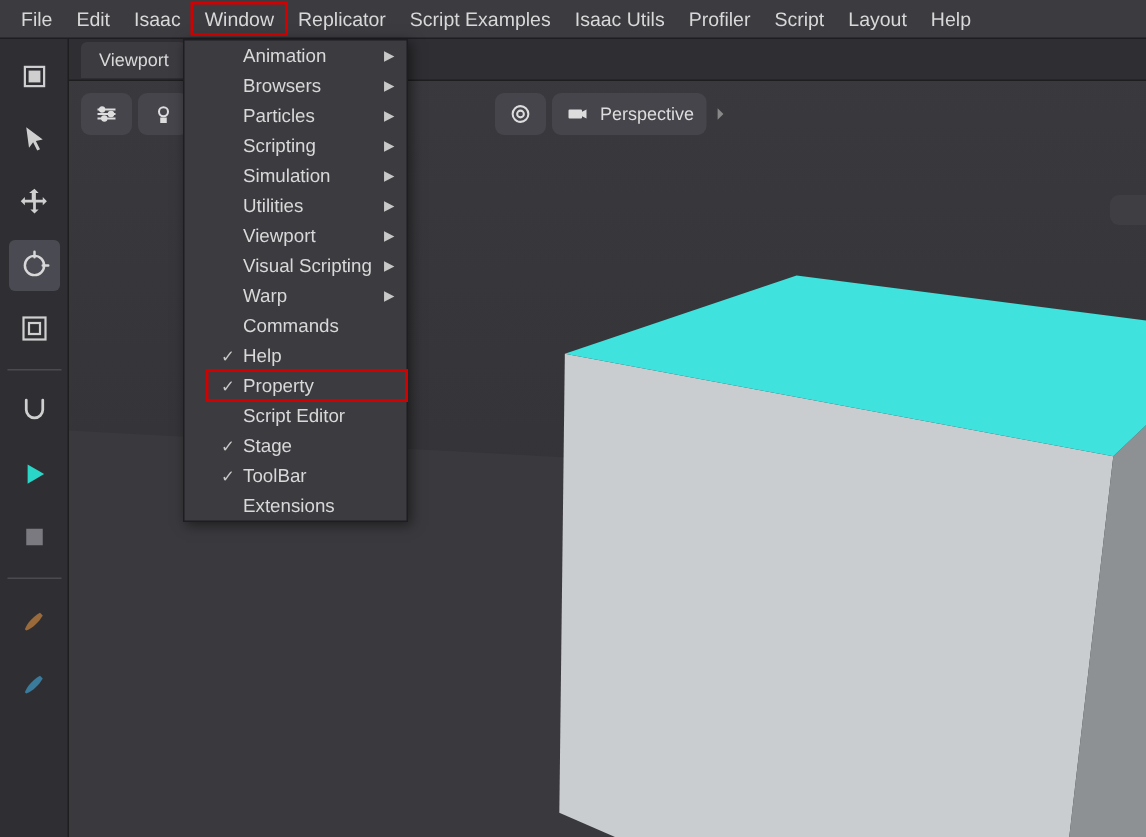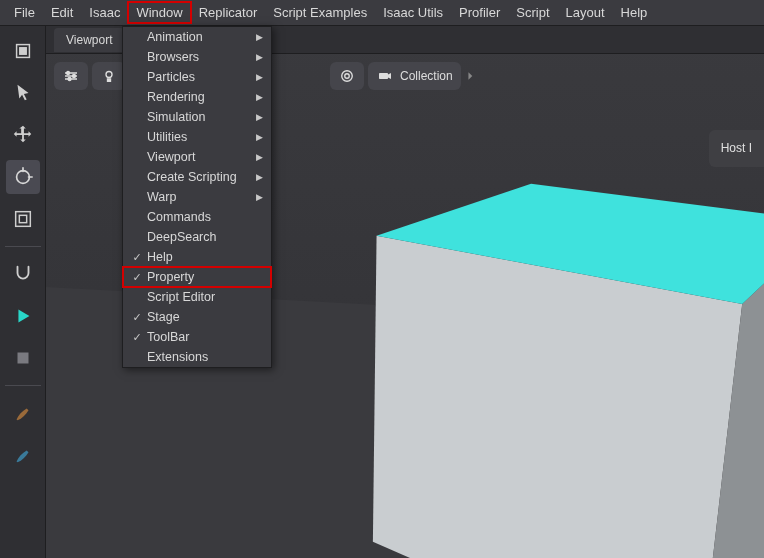--- a/index.html
+++ b/index.html
@@ -79,20 +79,21 @@
   .cube .face { position: absolute; }
   .cube .top   { width: 320px; height: 320px; background: #3fe2dd; transform: rotateX(90deg) translateZ(160px); }
   .cube .front { width: 320px; height: 320px; background: #c9cdd0; transform: translateZ(160px); }
   .cube .right { width: 320px; height: 320px; background: #8d9194; transform: rotateY(90deg) translateZ(160px); }
 
   
   .dropdown {
     position: absolute; left: 122px; top: 26px; width: 150px;
     background: #3b3b40; border: 1px solid #1e1e20; z-index: 40;
     box-shadow: 2px 2px 8px rgba(0,0,0,0.5);
+    padding-left: 15px;
   }
   .dropdown .drow {
     display: flex; align-items: center; height: 20px; padding: 0 8px 0 6px;
     color: #d8d8d8; font-size: 12.5px; cursor: default; position: relative;
   }
   .drow .chk { width: 16px; text-align: center; color: #c8c8c8; font-size: 11px; }
   .drow .lbl { flex: 1; padding-left: 2px; }
   .drow .sub { width: 10px; text-align: right; color: #c8c8c8; font-size: 9px; }
   .drow.highlight { outline: 2px solid #d40000; outline-offset: -1px; }
 </style>
@@ -203,31 +204,30 @@
         <svg viewBox="0 0 24 24" fill="none" stroke="#ddd" stroke-width="1.8">
             <circle cx="12" cy="12" r="3"></circle>
             <circle cx="12" cy="12" r="7"></circle>
           </svg>
       </div>
       <div class="pill">
         <svg viewBox="0 0 24 24" fill="#ddd">
             <rect x="4" y="8" width="12" height="8" rx="1"></rect>
             <path d="M16 10l4-2v8l-4-2z"></path>
           </svg>
-        <span>Collection</span>
+        <span>Perspective</span>
       </div>
       <div class="chev">
         <svg viewBox="0 0 12 28" fill="#888">
             <path d="M2 8l6 6-6 6z"></path>
           </svg>
       </div>
     </div>
 
     <div class="gpu-badge">
-      <div>Host I</div>
     </div>
 
     <div class="scene">
       <div class="floor"></div>
       <div class="sphere"></div>
       <div class="cube">
         <div class="face top"></div>
         <div class="face right"></div>
         <div class="face front"></div>
       </div>
@@ -245,56 +245,51 @@
         <span class="lbl">Browsers</span>
         <span class="sub">▶</span>
       </div>
       <div class="drow">
         <span class="chk"></span>
         <span class="lbl">Particles</span>
         <span class="sub">▶</span>
       </div>
       <div class="drow">
         <span class="chk"></span>
-        <span class="lbl">Rendering</span>
+        <span class="lbl">Scripting</span>
         <span class="sub">▶</span>
       </div>
       <div class="drow">
         <span class="chk"></span>
         <span class="lbl">Simulation</span>
         <span class="sub">▶</span>
       </div>
       <div class="drow">
         <span class="chk"></span>
         <span class="lbl">Utilities</span>
         <span class="sub">▶</span>
       </div>
       <div class="drow">
         <span class="chk"></span>
         <span class="lbl">Viewport</span>
         <span class="sub">▶</span>
       </div>
       <div class="drow">
         <span class="chk"></span>
-        <span class="lbl">Create Scripting</span>
+        <span class="lbl">Visual Scripting</span>
         <span class="sub">▶</span>
       </div>
       <div class="drow">
         <span class="chk"></span>
         <span class="lbl">Warp</span>
         <span class="sub">▶</span>
       </div>
       <div class="drow">
         <span class="chk"></span>
         <span class="lbl">Commands</span>
-        <span class="sub"></span>
-      </div>
-      <div class="drow">
-        <span class="chk"></span>
-        <span class="lbl">DeepSearch</span>
         <span class="sub"></span>
       </div>
       <div class="drow">
         <span class="chk">✓</span>
         <span class="lbl">Help</span>
         <span class="sub"></span>
       </div>
       <div class="drow highlight">
         <span class="chk">✓</span>
         <span class="lbl">Property</span>

